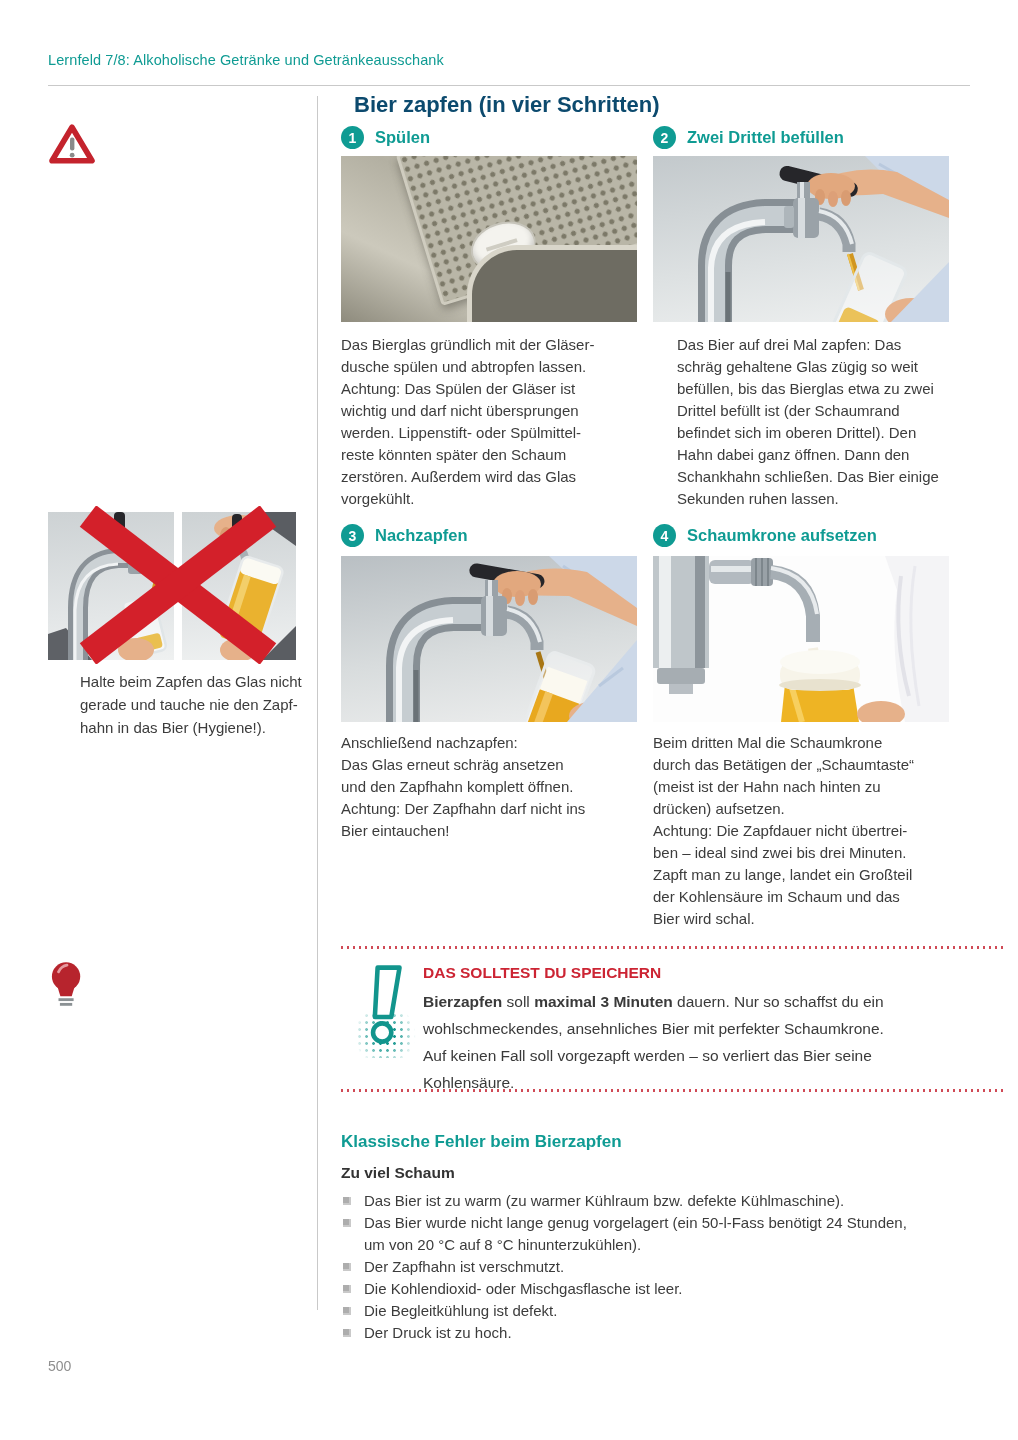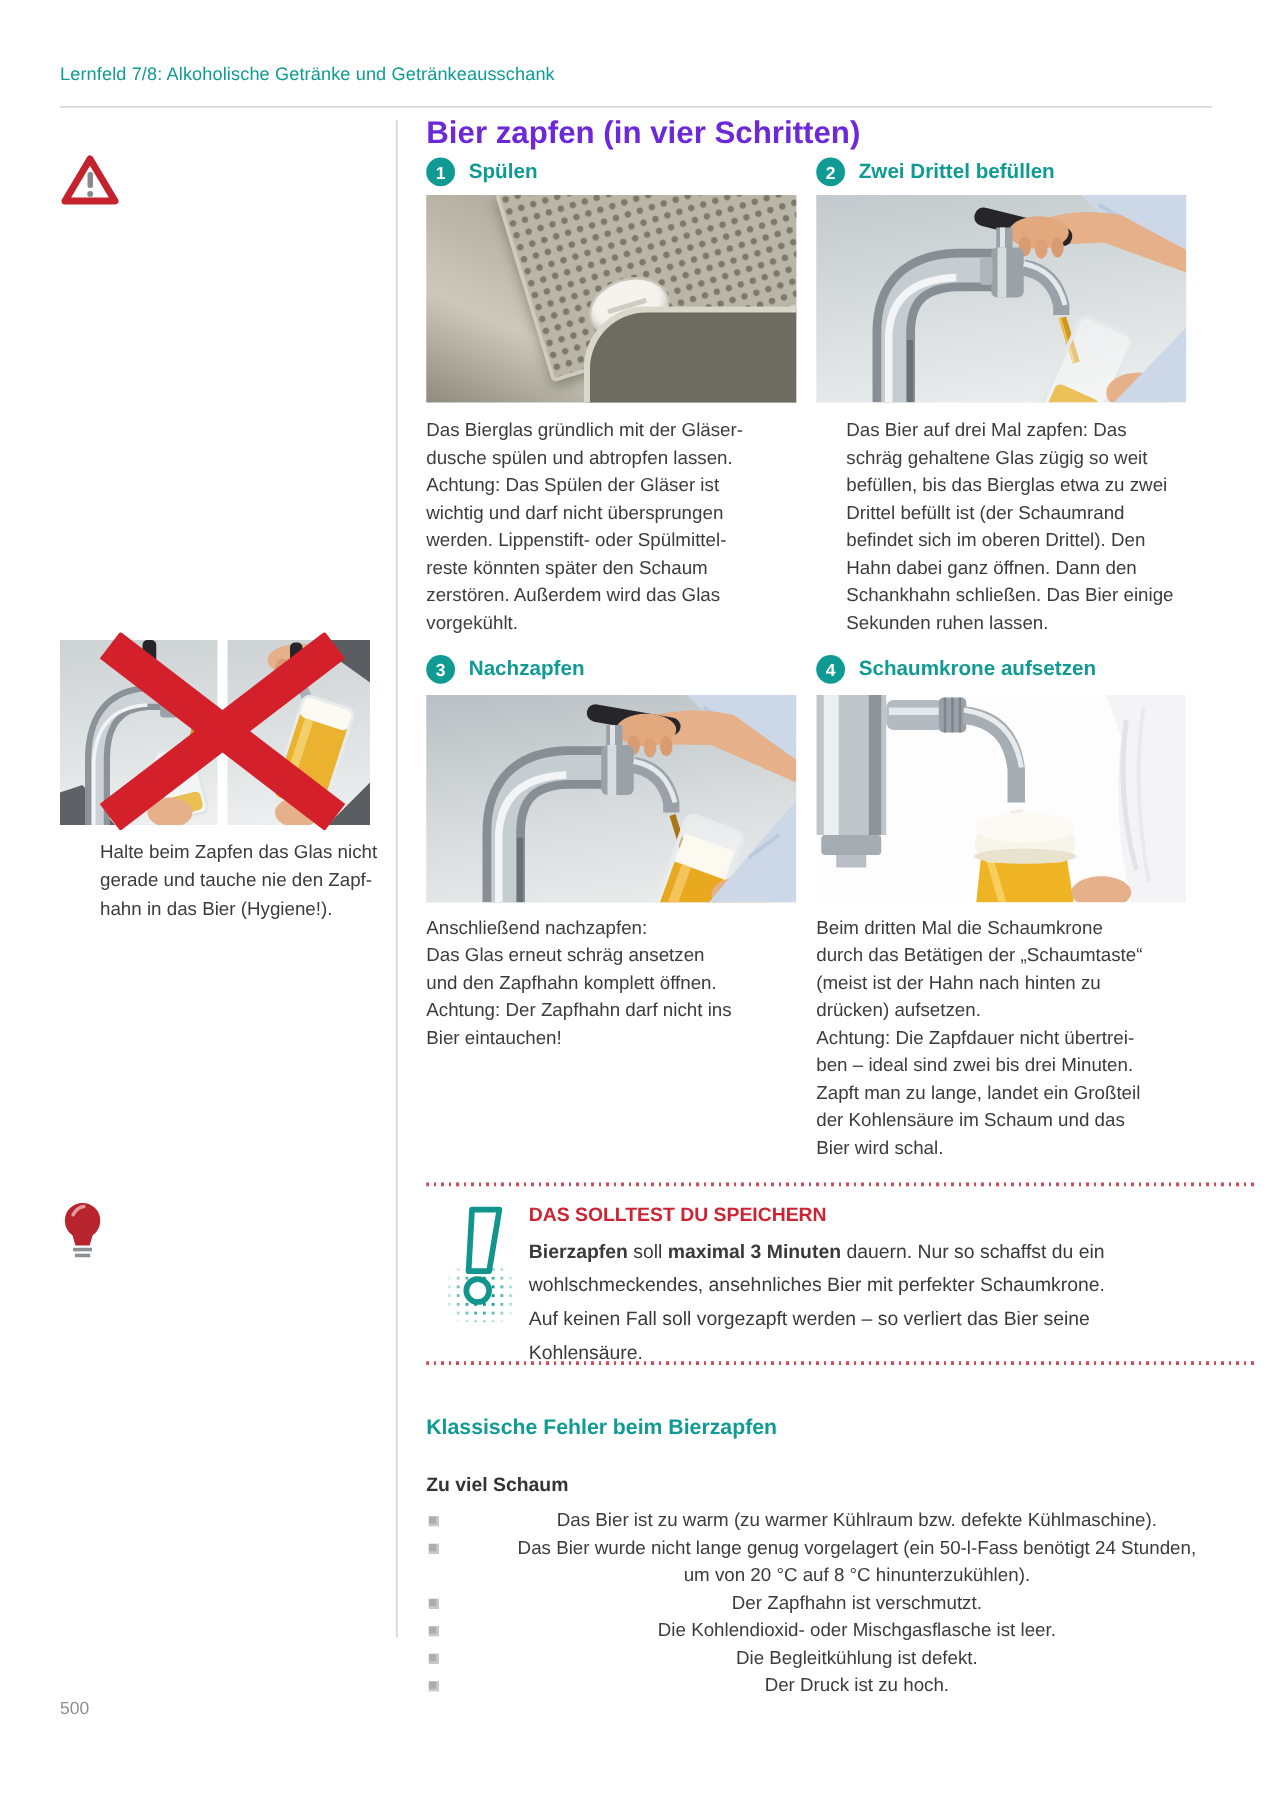--- a/index.html
+++ b/index.html
@@ -31,21 +31,21 @@
   .forbid-caption { left:48px; top:670px;margin-left:32px; }
   .forbid-caption p { margin:0; white-space:pre-line; }
 
   .tip-block { left:48px; top:960px; }
   .tip-icon { position:absolute; left:2px; top:0; }
   .tip-block p { margin:28px 0 0 0; text-indent:44px; white-space:pre-line; }
 
   .pagenum { left:48px; top:1358px; font-size:14px; color:#8e8e8e; }
 
   
-  .main-title { left:341px; top:92px; font-size:25px; font-weight:bold; color:#6d28d9; }
+  .main-title { left:354px; top:92px; font-size:22px; font-weight:bold; color:#0c4a6e; }
   .step-head { display:flex; align-items:center; gap:11px; }
   .stepnum {
     width:23px; height:23px; border-radius:50%; background:#0f9b93; color:#fff;
     font-size:14px; font-weight:bold; display:flex; align-items:center; justify-content:center;
     flex:0 0 auto;
   }
   .steptitle { font-size:16.5px; font-weight:bold; color:#0f9b93; }
   .sh1 { left:341px; top:126px; } .sh2 { left:653px; top:126px; }
   .sh3 { left:341px; top:524px; } .sh4 { left:653px; top:524px; }
 
@@ -84,22 +84,22 @@
               -webkit-mask-image:radial-gradient(circle, #000 25%, rgba(0,0,0,0) 72%);
               mask-image:radial-gradient(circle, #000 25%, rgba(0,0,0,0) 72%); }
   .memo-heading { position:absolute; left:82px; top:18px; font-size:15.5px; font-weight:bold; color:#cc2433; }
   .memo-text { position:absolute; left:82px; top:42px; width:530px; margin:0; font-size:15.5px;
                line-height:27px; white-space:pre-line; color:#3a3a3a; }
   .memo-text .b { font-weight:bold; }
 
   
   .fehler { left:341px; top:1132px; width:666px; }
   .fehler h3 { margin:0; font-size:17px; font-weight:bold; color:#0f9b93; }
-  .fehler h4 { margin:28px 0 8px 0; font-size:15.5px; font-weight:bold; color:#333; }
-  .fehler ul { margin:0; padding:0; list-style:none;text-align:center; }
+  .fehler h4 { margin:12px 0 8px 0; font-size:15.5px; font-weight:bold; color:#333; }
+  .fehler ul { margin:0; padding:0; list-style:none; }
   .fehler li { position:relative; padding-left:23px; font-size:15px; line-height:22px;
                margin:0; white-space:pre-line; }
   .fehler li::before { content:""; position:absolute; left:2px; top:7px; width:8px; height:8px;
                        background:#adadad; box-shadow:inset -2px -2px 0 #c9c9c9; }
 </style>
 </head>
 <body>
 
 <div class="page">
 

